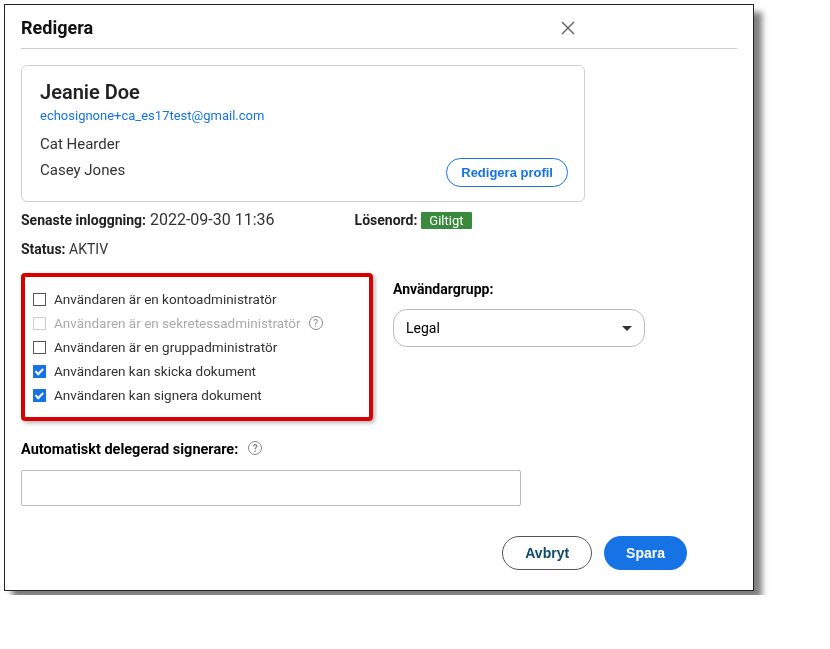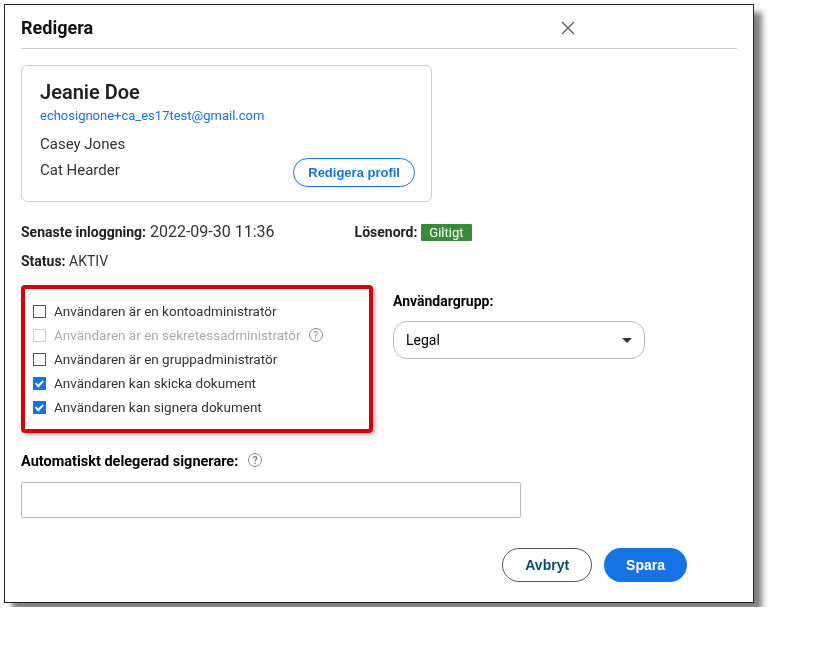--- a/index.html
+++ b/index.html
@@ -33,22 +33,22 @@
     cursor: pointer;
     color: #666;
     width: 18px; height: 18px;
     display: flex; align-items: center; justify-content: center;
     margin-right: 160px;
   }
   .profile-card {
     border: 1px solid #d0d0d0;
     border-radius: 6px;
     padding: 14px 18px;
-    width: 411px;
-    margin-bottom: 20px;
+    width: 564px;
+    margin-bottom: 8px;
     position: relative;
   }
   .profile-name {
     font-size: 20px;
     font-weight: 600;
     color: #222;
     margin-bottom: 4px;
   }
   .profile-email {
     color: #1673e6;
@@ -212,22 +212,22 @@
       <svg width="14" height="14" viewBox="0 0 14 14">
           <line x1="1" y1="1" x2="13" y2="13" stroke="#666" stroke-width="1.5"></line>
           <line x1="13" y1="1" x2="1" y2="13" stroke="#666" stroke-width="1.5"></line>
         </svg>
     </div>
   </div>
 
   <div class="profile-card">
     <div class="profile-name">Jeanie Doe</div>
     <div class="profile-email">echosignone+ca_es17test@gmail.com</div>
+    <div class="profile-line">Cat Hearder</div>
     <div class="profile-line">Casey Jones</div>
-    <div class="profile-line">Cat Hearder</div>
     <button class="edit-profile-btn">Redigera profil</button>
   </div>
 
   <div class="info-row1">
     <div>
       <span class="info-label">Senaste inloggning:</span>
       <span class="info-value">2022-09-30 11:36</span>
     </div>
     <div>
       <span class="info-label">Lösenord:</span>

